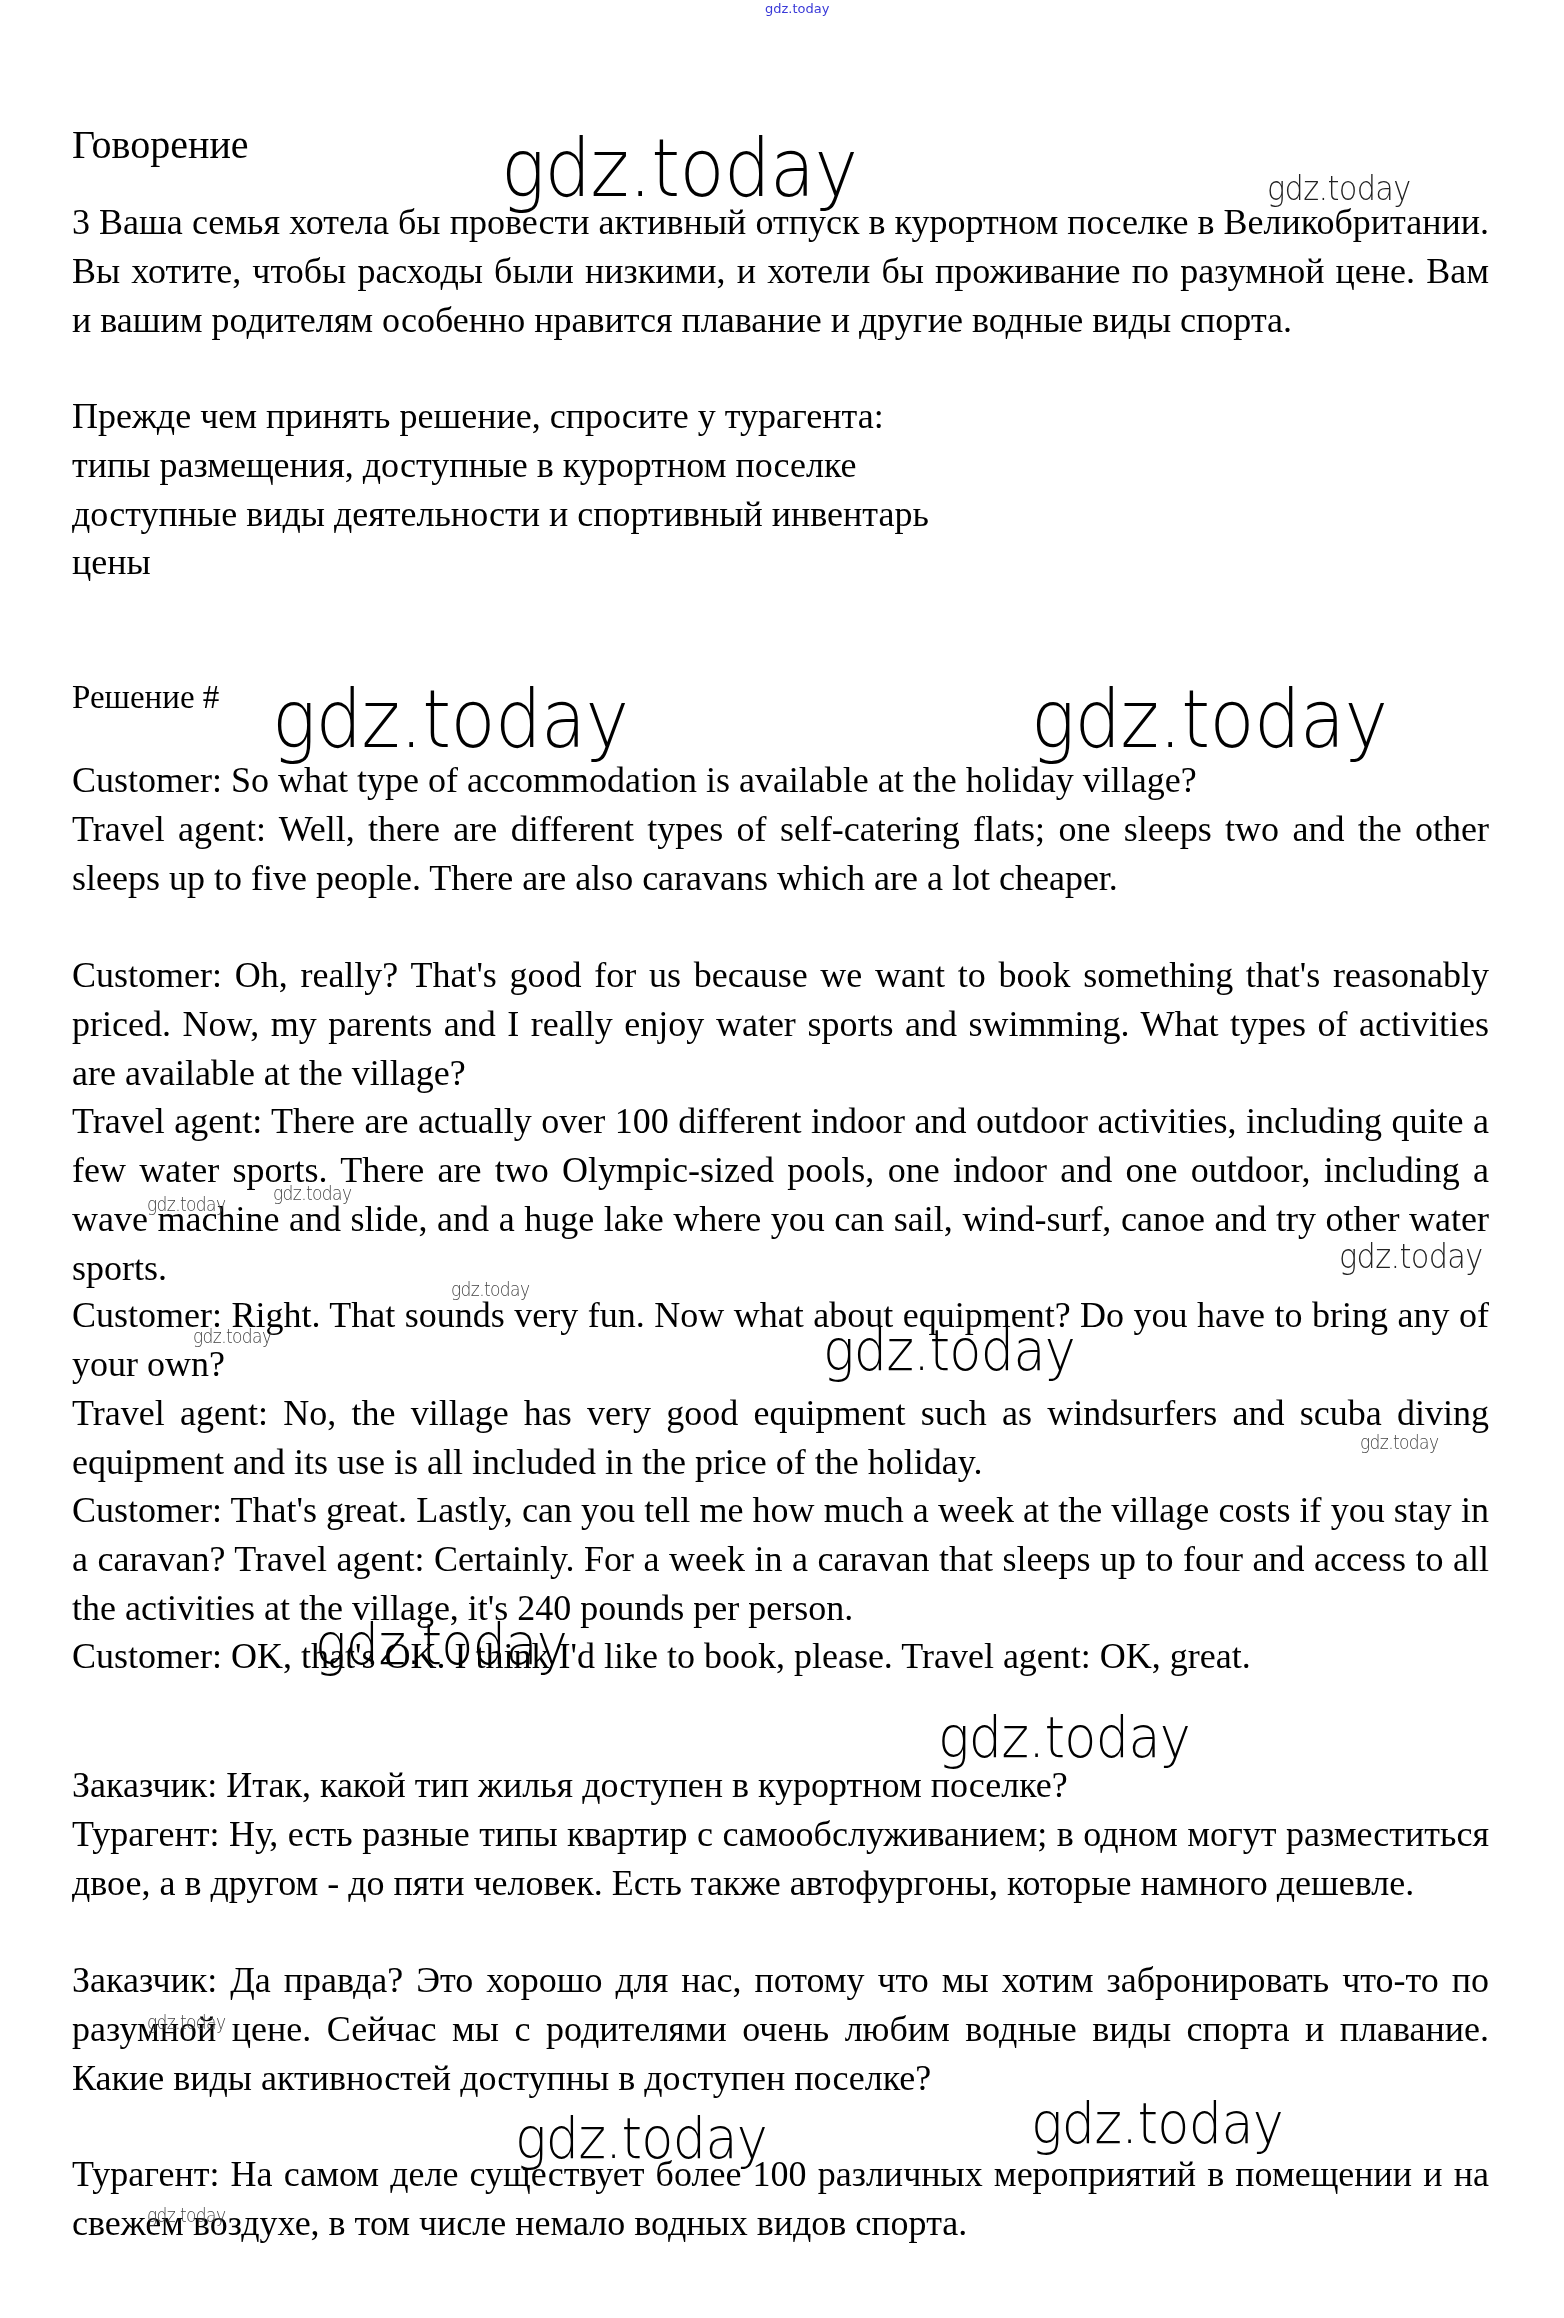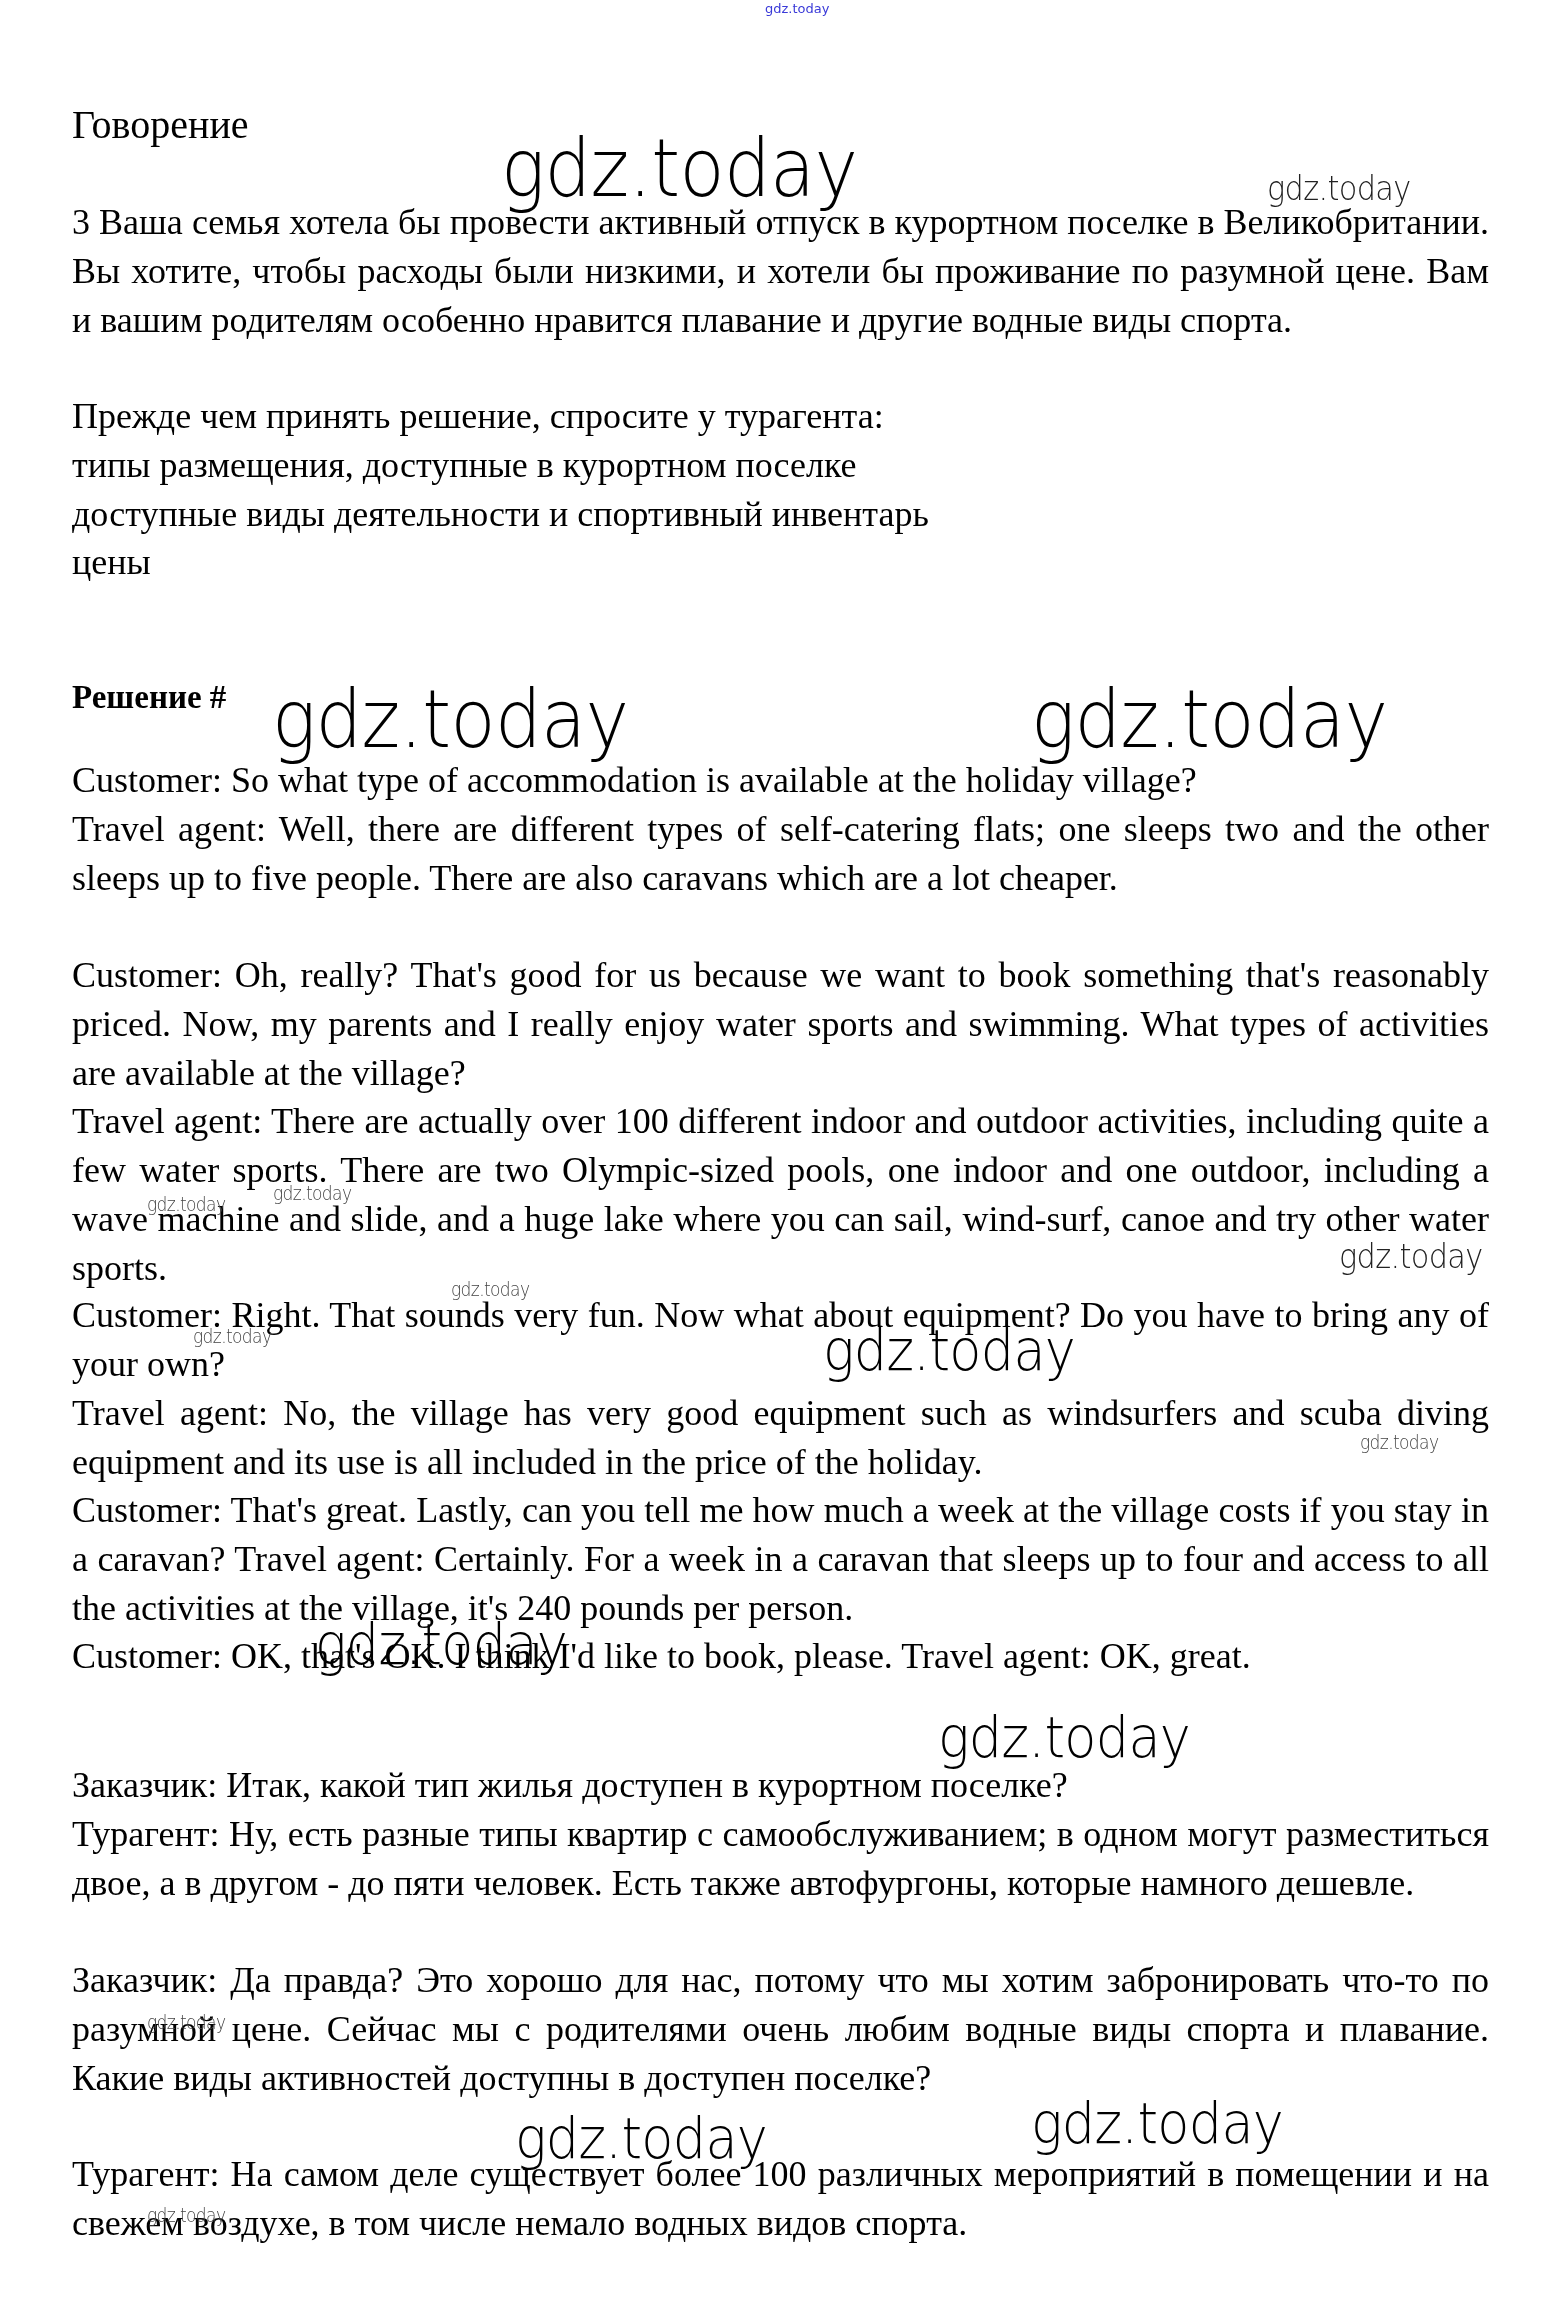--- a/index.html
+++ b/index.html
@@ -27,22 +27,22 @@
     font-weight: 200;
     letter-spacing: -0.7px;
     white-space: nowrap;
     transform: scaleX(0.92);
     transform-origin: left top;
   }
   .wm-xl { font-size: 80px; }
   .wm-l { font-size: 57px; }
   .wm-m { font-size: 33px; color: #222; }
   .wm-s { font-size: 18.6px; color: #444; }
-  .heading { font-size: 40px; }
-  .bold { font-weight: bold; }
+  .heading { font-size: 40px; margin-top: 20px; }
+  .bold { font-weight: normal; }
 </style>
 </head>
 <body>
 
 <div class="page">
 
   <div class="top-wm">gdz.today</div>
 
   <div class="txt heading" style="top:100px;">Говорение</div>
 

